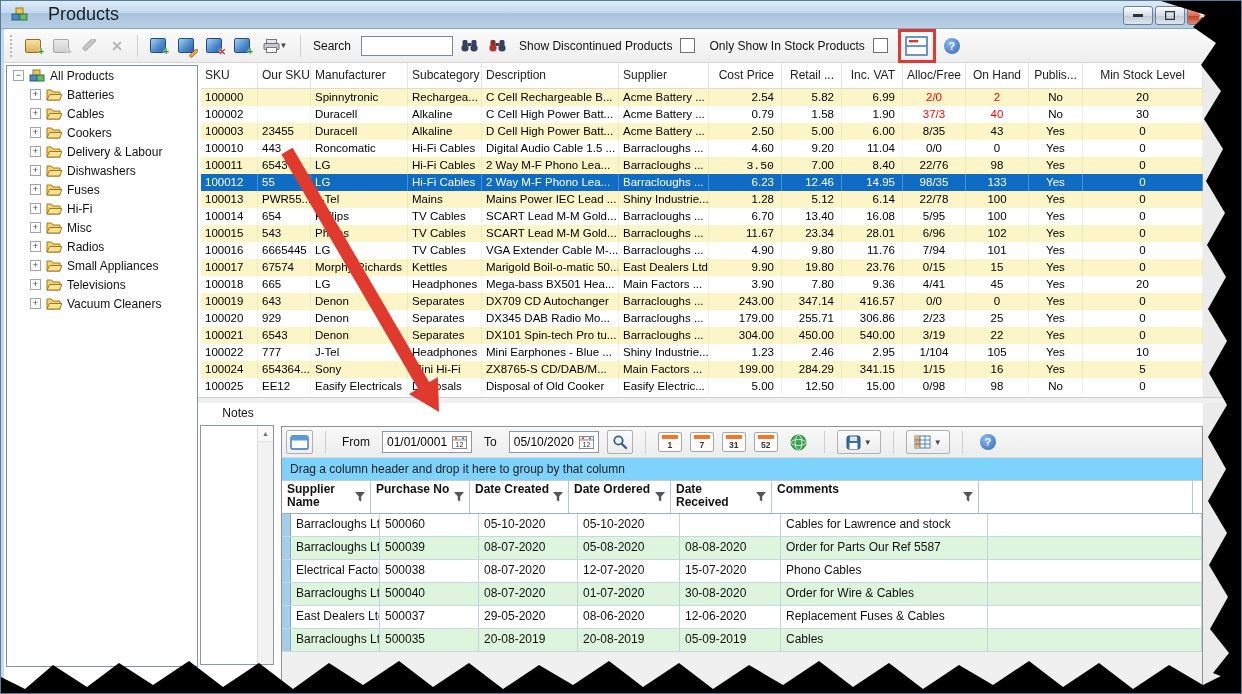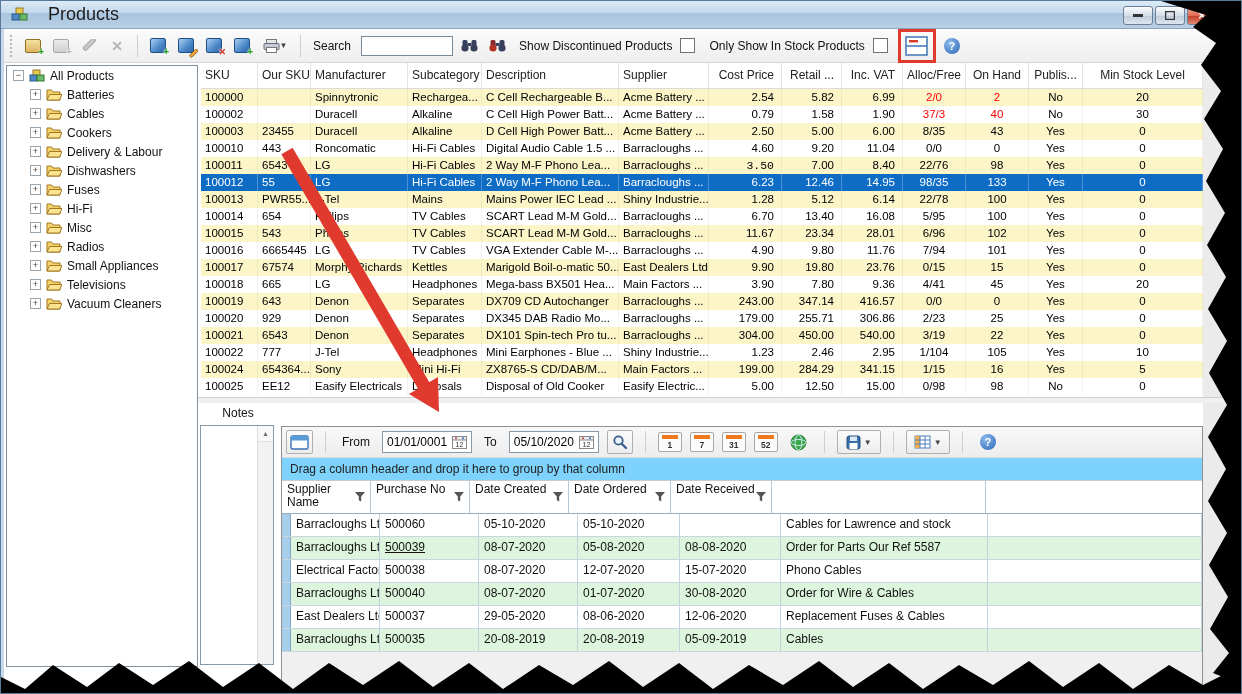--- a/index.html
+++ b/index.html
@@ -84,21 +84,21 @@
   .dateinput{height:20px;border:1px solid #8a99a5;background:#fff;display:flex;align-items:center;
       font-size:12px;padding:0 4px;gap:5px;}
   .calbtn{position:relative;width:24px;height:20px;border:1px solid #a8a8a8;background:#fbfbfb;border-radius:2px;box-sizing:border-box;}
   .calbtn .ctop{position:absolute;top:2px;left:3px;right:3px;height:4px;background:#f07820;}
   .calbtn .cnum{position:absolute;top:7px;left:0;right:0;text-align:center;font-size:8.5px;font-weight:bold;color:#333;}
   .ddarrow{font-size:8px;color:#444;}
   .groupbar{height:22px;background:#7dd3fc;border-bottom:1px solid #c4ccd2;font-size:12px;color:#222;
       line-height:22px;padding-left:8px;}
   .phgrid{background:#fff;width:920px;}
   .ph-header{display:flex;height:32px;background:#fff;border-bottom:1px solid #9ab0be;}
-  .ph-hcell{position:relative;font-size:12px;font-weight:normal;color:#111;padding:2px 16px 0 5px;
+  .ph-hcell{position:relative;font-size:12px;font-weight:bold;color:#111;padding:2px 16px 0 5px;
       border-right:1px solid #b8c8d2;box-sizing:border-box;flex:none;line-height:13px;overflow:hidden;}
   .ph-hcell svg{position:absolute;right:4px;top:10px;}
   .ph-row{display:flex;height:22px;background:#fff;border-bottom:1px solid #c9d6df;}
   .ph-row.green{background:var(--greenrow);}
   .ph-cell{font-size:12px;line-height:21px;padding:0 5px;box-sizing:border-box;flex:none;
       border-right:1px solid #c3d2dc;white-space:nowrap;overflow:hidden;color:#111;}
   .ph-ind{width:9px;flex:none;background:#a6cdea;border-right:1px solid #7fa8c8;box-sizing:border-box;}
   
   .arrow-svg{position:absolute;left:0;top:0;z-index:40;pointer-events:none;}
   .torn-svg{position:absolute;left:0;top:0;z-index:50;pointer-events:none;}
@@ -752,37 +752,40 @@
             </svg></div>
           <div class="ph-hcell" style="width: 99px;"><span>Date Created</span><svg width="12" height="12" viewBox="0 0 12 12">
               <path d="M1 1 H11 L7.2 5.4 V10.5 L4.8 9.3 V5.4 Z" fill="#555"></path>
             </svg></div>
           <div class="ph-hcell" style="width: 102px;"><span>Date Ordered</span><svg width="12" height="12" viewBox="0 0 12 12">
               <path d="M1 1 H11 L7.2 5.4 V10.5 L4.8 9.3 V5.4 Z" fill="#555"></path>
             </svg></div>
           <div class="ph-hcell" style="width: 101px;"><span>Date Received</span><svg width="12" height="12" viewBox="0 0 12 12">
               <path d="M1 1 H11 L7.2 5.4 V10.5 L4.8 9.3 V5.4 Z" fill="#555"></path>
             </svg></div>
+          <div class="ph-hcell" style="width: 207px;"><span>Comments</span><svg width="12" height="12" viewBox="0 0 12 12">
+              <path d="M1 1 H11 L7.2 5.4 V10.5 L4.8 9.3 V5.4 Z" fill="#555"></path>
+            </svg></div>
           <div class="ph-hcell" style="width: 214px;"><span></span></div>
         </div>
       <div id="ph-body">
           <div class="ph-row">
             <div class="ph-ind"></div>
             <div class="ph-cell" style="width: 89px;">Barracloughs Ltd</div>
             <div class="ph-cell" style="width: 99px;">500060</div>
             <div class="ph-cell" style="width: 99px;">05-10-2020</div>
             <div class="ph-cell" style="width: 102px;">05-10-2020</div>
             <div class="ph-cell" style="width: 101px;"></div>
             <div class="ph-cell" style="width: 207px;">Cables for Lawrence and stock</div>
             <div class="ph-cell" style="width: 214px;"></div>
           </div>
           <div class="ph-row green">
             <div class="ph-ind"></div>
             <div class="ph-cell" style="width: 89px;">Barracloughs Ltd</div>
-            <div class="ph-cell" style="width: 99px; text-decoration: underline;">500039</div>
+            <div class="ph-cell" style="width: 99px;">500039</div>
             <div class="ph-cell" style="width: 99px;">08-07-2020</div>
             <div class="ph-cell" style="width: 102px;">05-08-2020</div>
             <div class="ph-cell" style="width: 101px;">08-08-2020</div>
             <div class="ph-cell" style="width: 207px;">Order for Parts Our Ref 5587</div>
             <div class="ph-cell" style="width: 214px;"></div>
           </div>
           <div class="ph-row">
             <div class="ph-ind"></div>
             <div class="ph-cell" style="width: 89px;">Electrical Factors</div>
             <div class="ph-cell" style="width: 99px;">500038</div>

